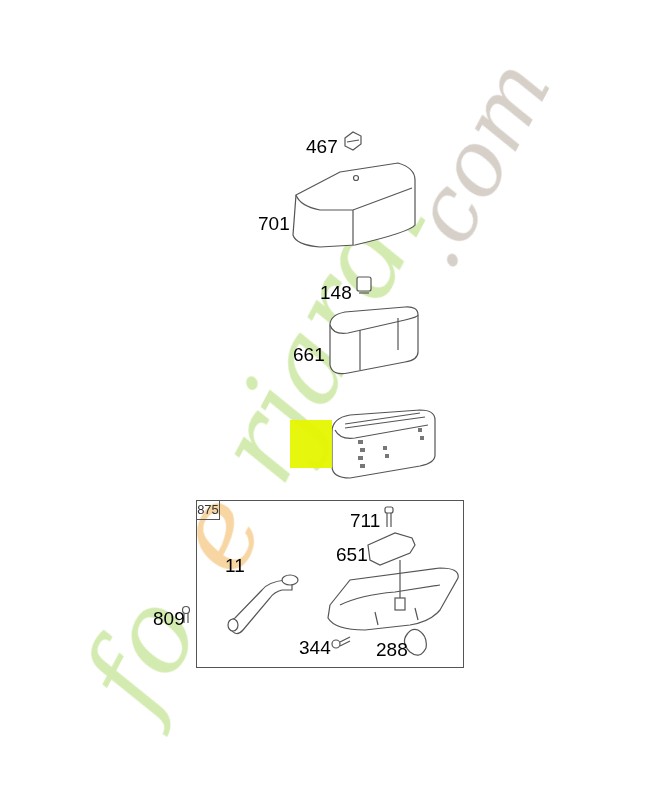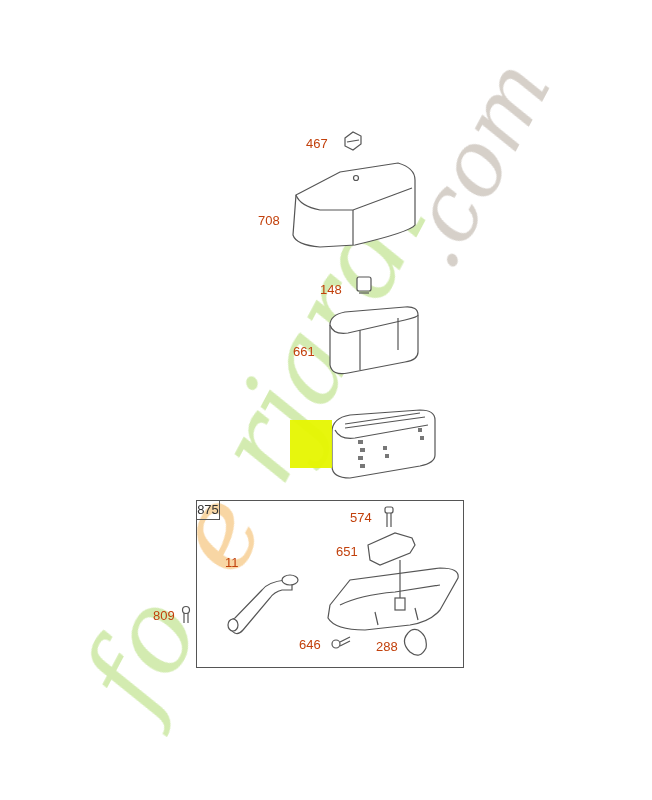--- a/index.html
+++ b/index.html
@@ -1,18 +1,18 @@
 <!DOCTYPE html>
 <html><head>
 <meta charset="utf-8">
 <style>
   html, body { margin:0; padding:0; background:#ffffff; }
   body { width:652px; height:800px; position:relative; overflow:hidden; font-family:"Liberation Sans", sans-serif; }
   .canvas { position:absolute; left:0; top:0; width:652px; height:800px; }
-  .label { position:absolute; font-size:13px; color:#c2410c; font-family:"Liberation Sans", sans-serif; }
+  .label { position:absolute; font-size:19px; color:#000000; font-family:"Liberation Sans", sans-serif; }
   .kit-box { position:absolute; left:196px; top:500px; width:268px; height:168px; border:1.5px solid #555; box-sizing:border-box; }
   .kit-tag { position:absolute; left:196px; top:500px; width:24px; height:20px; border:1.5px solid #555; box-sizing:border-box; font-size:13px; color:#333; text-align:center; line-height:18px; }
   .highlight { position:absolute; left:290px; top:420px; width:42px; height:48px; background:#e6f500; opacity:0.95; }
 </style>
 </head>
 <body>
 
 <div class="canvas">
 
   <svg width="652" height="800" style="position:absolute;left:0;top:0">
@@ -102,22 +102,22 @@
       <path d="M408 633 Q400 642 410 652 Q420 660 426 648 Q428 636 418 630 Q412 628 408 633 Z"></path>
     </g>
   </svg>
 
   <div class="highlight"></div>
 
   <div class="kit-box"></div>
   <div class="kit-tag">875</div>
 
   <span class="label" style="left:306px;top:136px">467</span>
-  <span class="label" style="left:258px;top:213px">708</span>
+  <span class="label" style="left:258px;top:213px">701</span>
   <span class="label" style="left:320px;top:282px">148</span>
   <span class="label" style="left:293px;top:344px">661</span>
-  <span class="label" style="left:350px;top:510px">574</span>
+  <span class="label" style="left:350px;top:510px">711</span>
   <span class="label" style="left:336px;top:544px">651</span>
   <span class="label" style="left:225px;top:555px">11</span>
   <span class="label" style="left:153px;top:608px">809</span>
-  <span class="label" style="left:299px;top:637px">646</span>
+  <span class="label" style="left:299px;top:637px">344</span>
   <span class="label" style="left:376px;top:639px">288</span>
 </div>
 
 </body></html>

